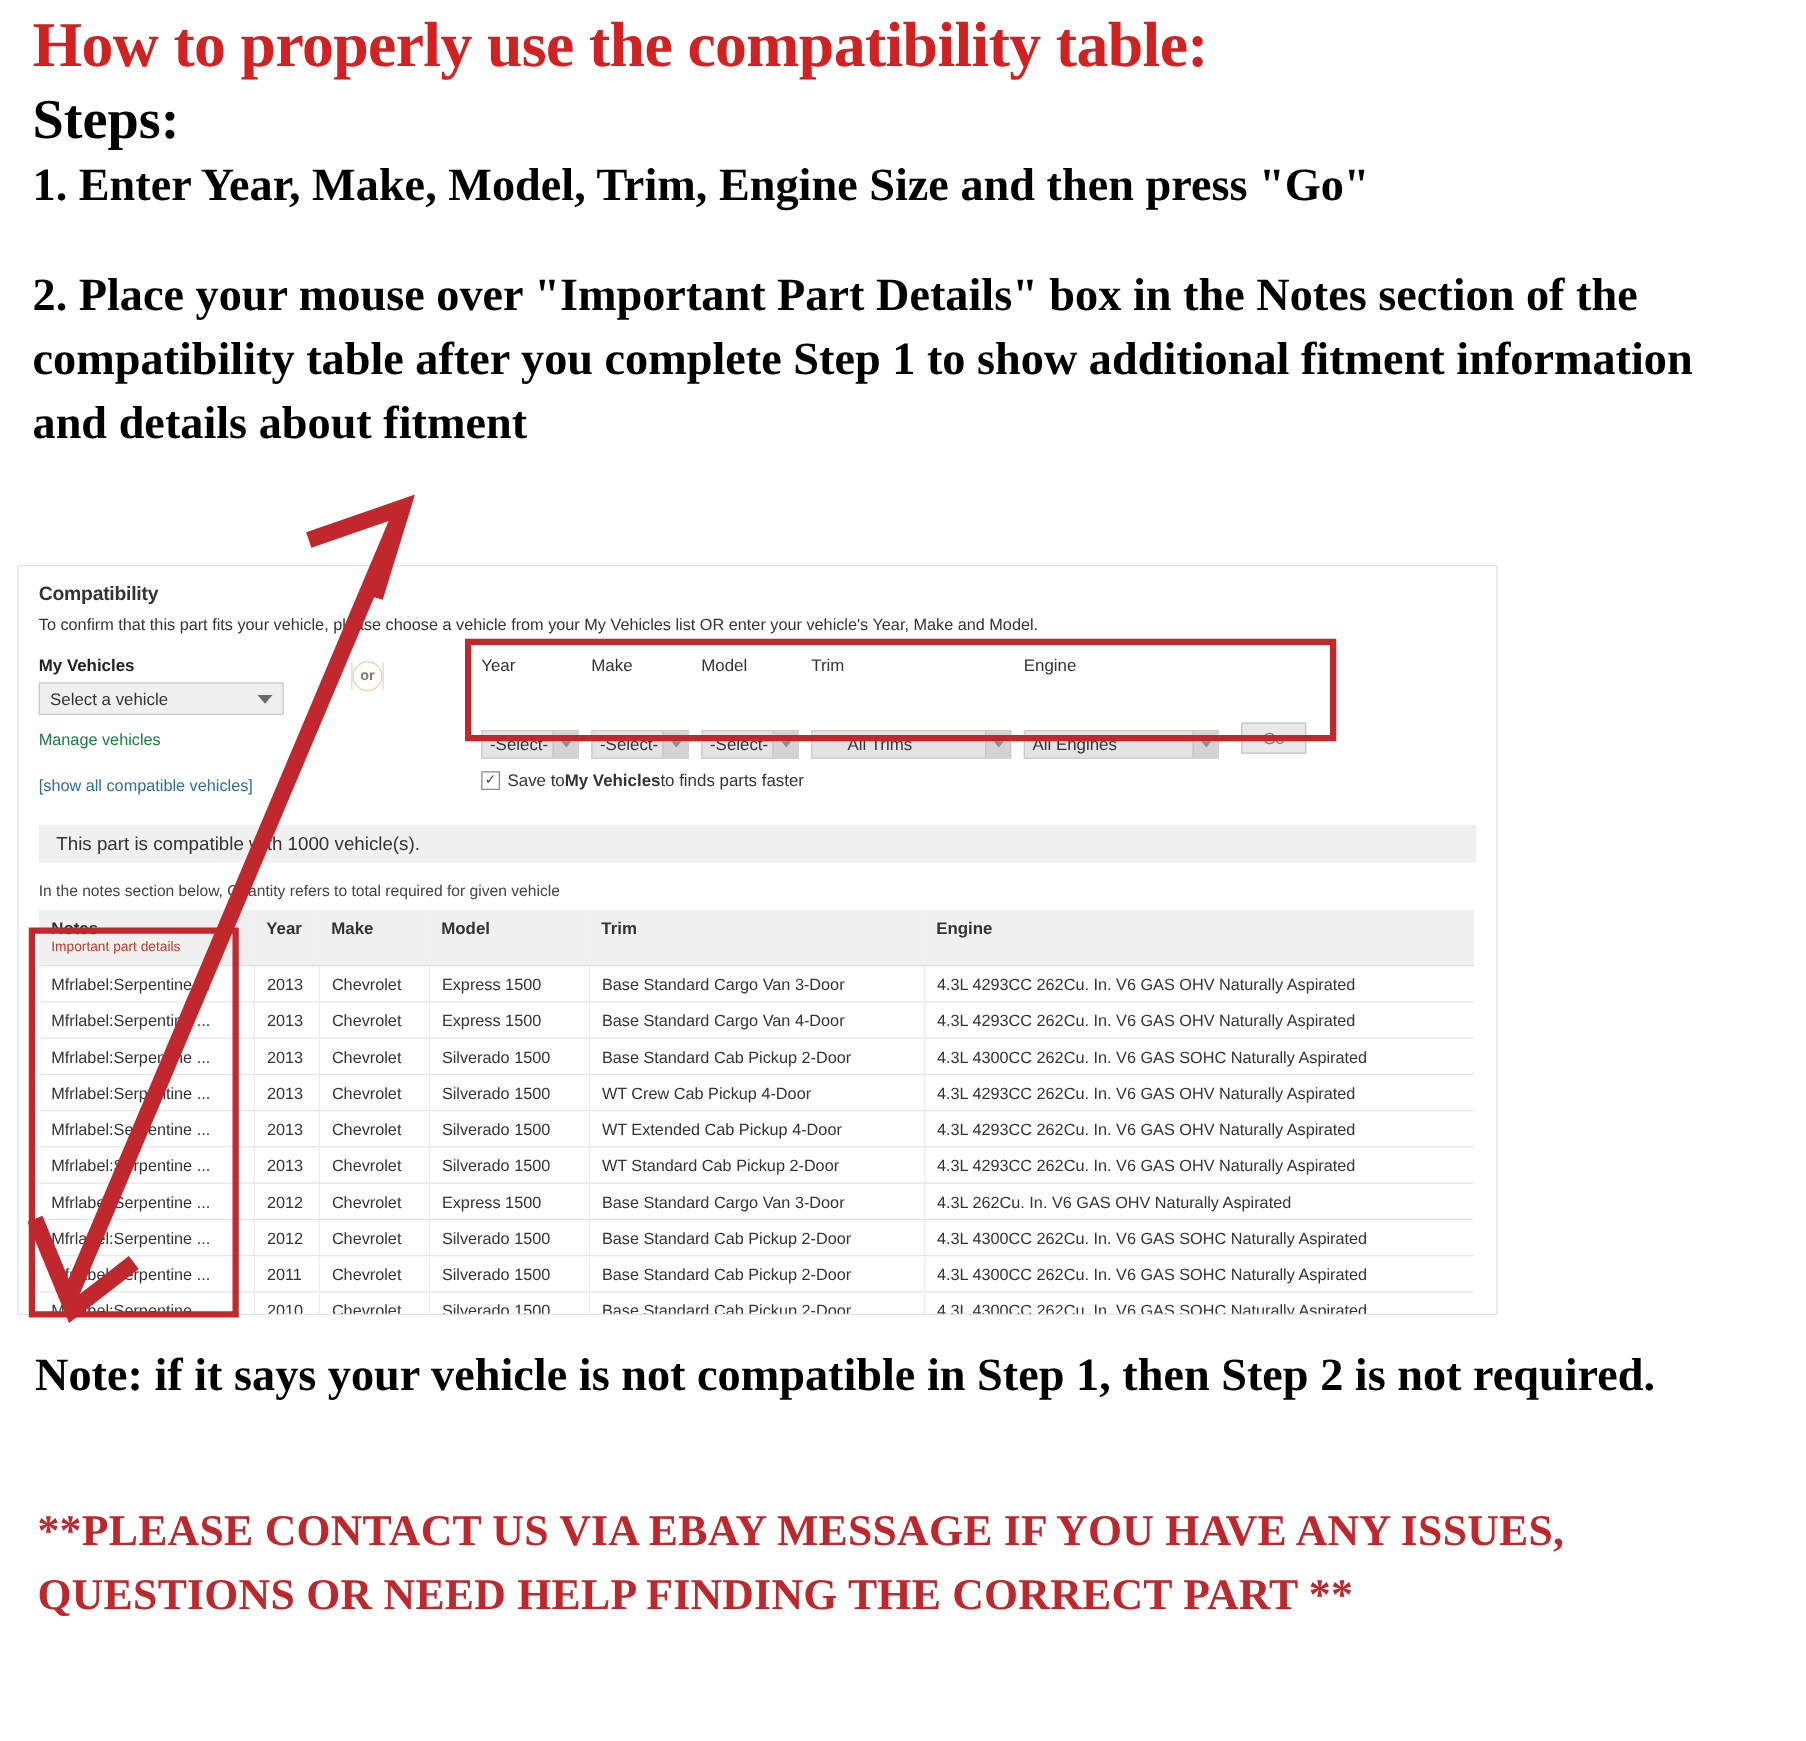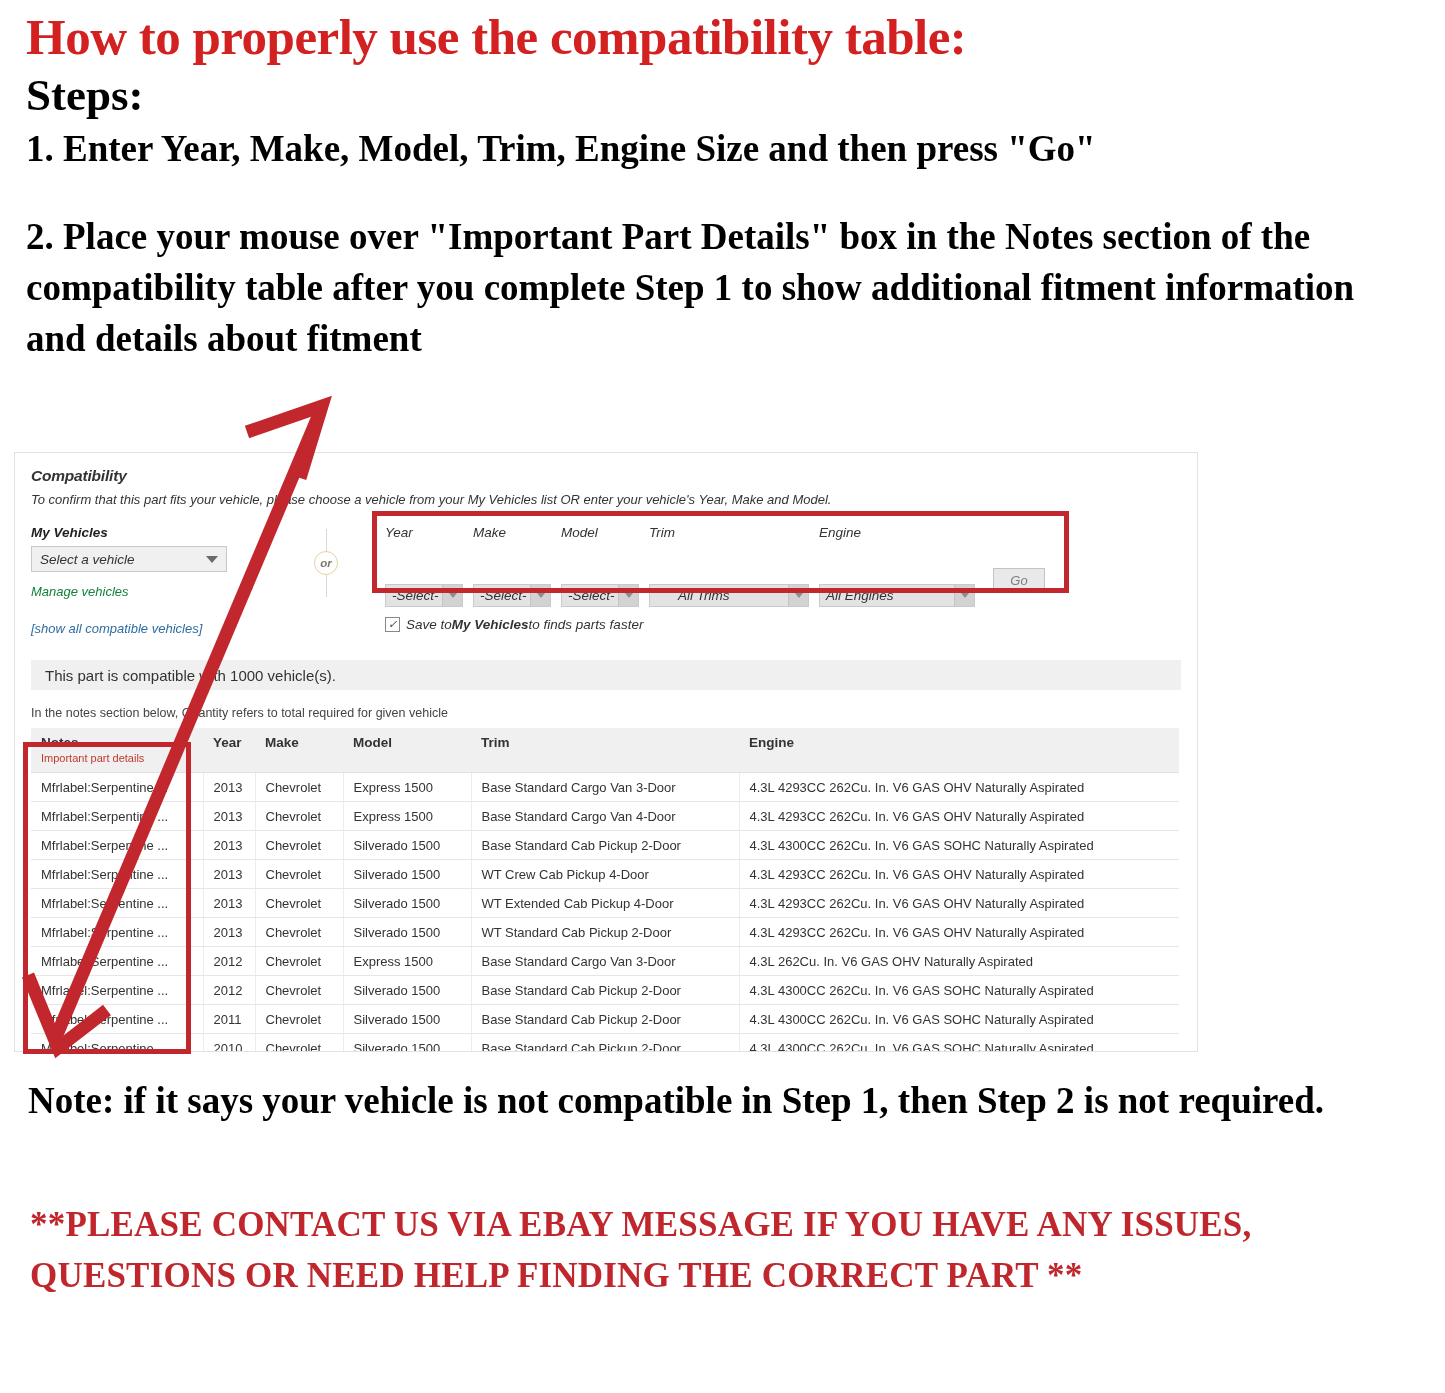--- a/index.html
+++ b/index.html
@@ -53,21 +53,21 @@
   
   .compat-panel{
     position:absolute;
     left:14px;top:452px;
     width:1184px;height:600px;
     background:#ffffff;
     border:1px solid #e2e2e2;
     box-sizing:border-box;
     overflow:hidden;
   }
-  .compat-inner{padding:14px 16px 0 16px;font-style:italic;}
+  .compat-inner{padding:14px 16px 0 16px;}
   .compat-title{
     font-size:15.5px;font-weight:bold;color:#333;
     letter-spacing:-0.2px;margin-bottom:7px;
   }
   .compat-sub{
     font-size:13px;color:#333;margin-bottom:16px;
   }
 
   .chooser{
     display:flex;align-items:flex-start;
@@ -93,21 +93,21 @@
   }
   .link-blue{
     color:#15803d;font-size:13px;margin-top:12px;display:block;text-decoration:none;
   }
   .link-blue2{
     color:#2e6ca3;font-size:13px;margin-top:22px;display:block;text-decoration:none;
   }
 
   
   .or-col{
-    width:90px;display:flex;flex-direction:column;align-items:center;
+    width:90px;display:flex;flex-direction:row;align-items:center;
     padding-top:6px;
   }
   .or-line{width:1px;height:22px;background:#d9d9d9;}
   .or-circle{
     width:22px;height:22px;border-radius:50%;
     border:1.5px solid #e3d49a;background:#fff;
     display:flex;align-items:center;justify-content:center;
     font-size:11.5px;color:#7a7a6a;font-weight:bold;
   }
 
@@ -138,21 +138,21 @@
   .mini-caret{
     width:0;height:0;border-left:4px solid transparent;
     border-right:4px solid transparent;border-top:5px solid #8e8e8e;
   }
   .w-sel-sm{width:78px;}
   .w-sel-trim{width:160px;padding-left:28px;}
   .w-sel-eng{width:156px;}
   .go-btn{
     width:50px;height:23px;background:#e9e9e9;border:1px solid #c3c3c3;
     font-size:13px;color:#7c7c7c;display:flex;align-items:center;justify-content:center;
-    margin-left:8px;margin-bottom:14px;
+    margin-left:8px;margin-bottom:4px;
   }
   .save-row{display:flex;align-items:center;margin-top:10px;font-size:13.5px;color:#333;}
   .chk{
     width:13px;height:13px;border:1px solid #888;background:#fff;
     margin-right:6px;display:flex;align-items:center;justify-content:center;
     font-size:11px;color:#444;line-height:1;
   }
   .save-row b{font-weight:bold;}
 
   

